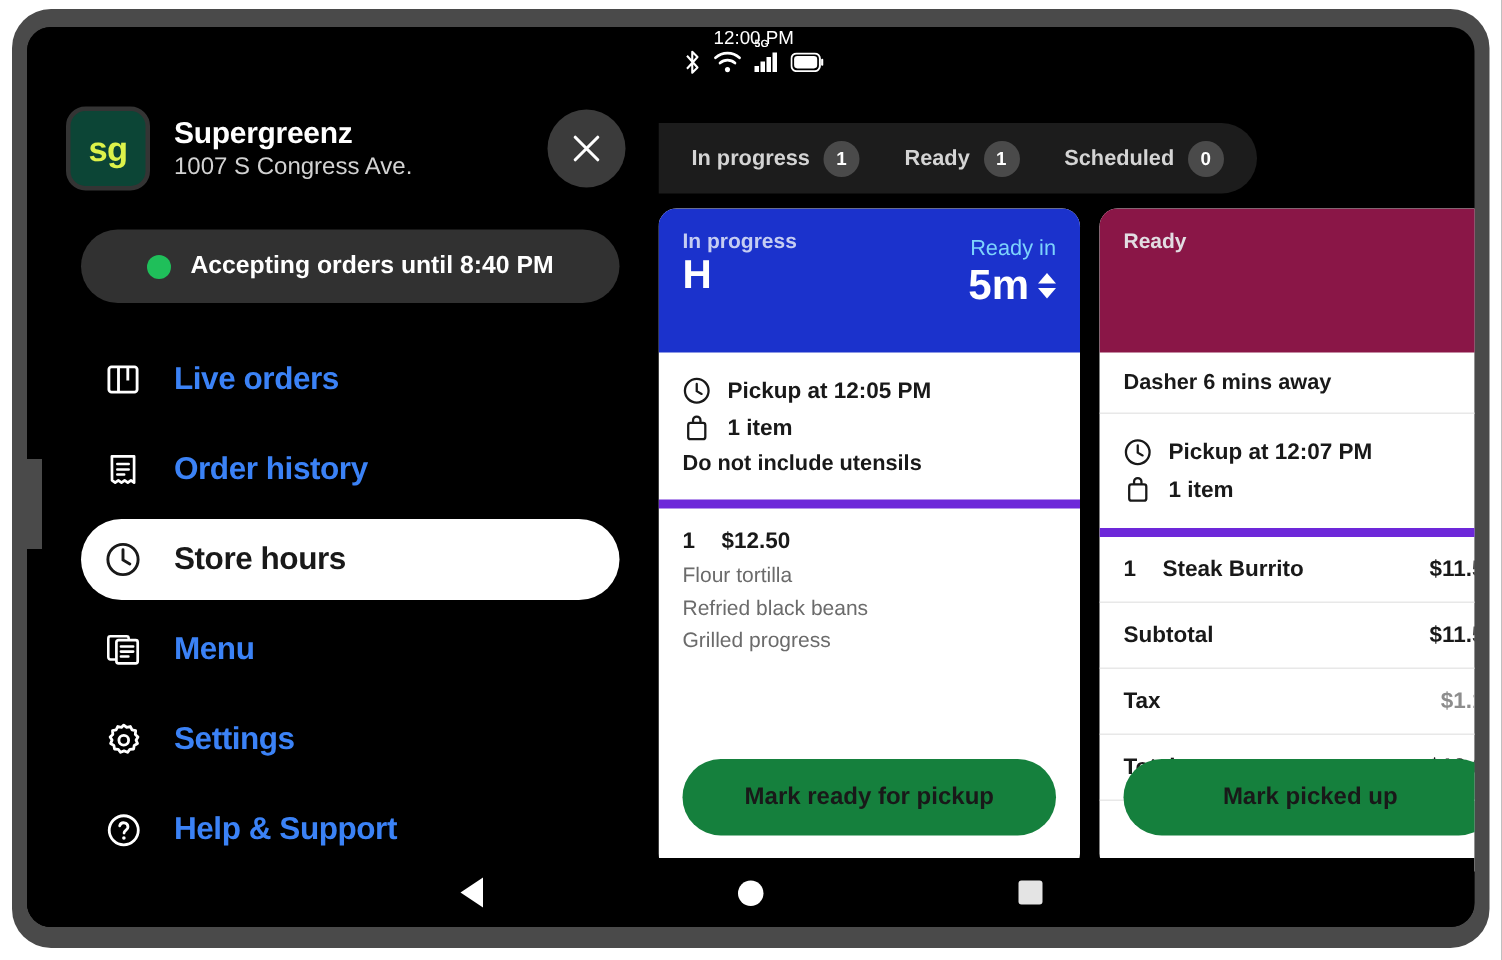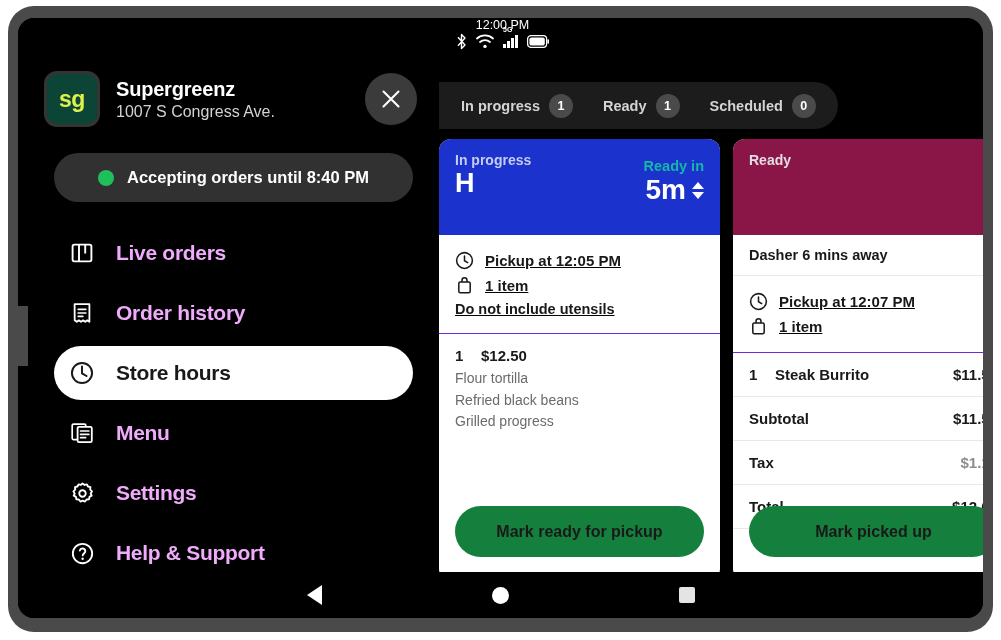--- a/index.html
+++ b/index.html
@@ -113,40 +113,39 @@
   .card-name {
     font-size: 27px; font-weight: bold;
     letter-spacing: -0.3px;
     line-height: 1.1;
   }
   .ready-in-block {
     position: absolute;
     right: 16px; top: 19px;
     text-align: right;
   }
-  .ready-in-label { font-size: 14.5px; font-weight: bold; color: #14b8a6; }
+  .ready-in-label { font-size: 14.5px; font-weight: normal; color: #7dd3fc; }
   .ready-in-value {
     font-size: 28px; font-weight: bold; color: #ffffff;
     display: flex; align-items: center; gap: 6px;
     justify-content: flex-end;
   }
   .stepper-arrows { display: flex; flex-direction: column; gap: 3px; }
   .stepper-arrows i { display: block; width: 0; height: 0; }
   .arr-up   { border-left: 6px solid transparent; border-right: 6px solid transparent; border-bottom: 7px solid #fff; }
   .arr-down { border-left: 6px solid transparent; border-right: 6px solid transparent; border-top: 7px solid #fff; }
 
   .card-sub {
     padding: 12px 16px;
     font-size: 14.5px; font-weight: bold; color: #191919;
     border-bottom: 1px solid #e8e8e8;
   }
   .card-meta {
     padding: 13px 16px 13px 16px;
-    border-bottom: 1px solid #6d28d9;
-    text-decoration: underline;
+    border-bottom: 6px solid #6d28d9;
   }
   .meta-row {
     display: flex; align-items: center; gap: 11px;
     font-size: 15px; font-weight: bold; color: #191919;
     padding: 3px 0;
   }
   .meta-row svg { flex: none; }
   .line-item {
     display: flex; align-items: baseline;
     padding: 13px 16px;
@@ -227,21 +226,21 @@
   #accepting-text { font-size: 16.5px; font-weight: bold; color: #ffffff; }
 
   #nav-list { margin-top: 24px; }
   .nav-item {
     display: flex; align-items: center;
     gap: 20px;
     height: 54px;
     margin: 0 26px 0 36px;
     padding: 0 18px 0 14px;
     border-radius: 28px;
-    color: #f0abfc;
+    color: #3b82f6;
     cursor: pointer;
   }
   .nav-item + .nav-item { margin-top: 6px; }
   .nav-item .nav-label { font-size: 21px; font-weight: bold; letter-spacing: -0.3px; }
   .nav-item.active { background: #ffffff; color: #191919; }
   .nav-icon { width: 28px; height: 28px; flex: none; display: flex; align-items: center; justify-content: center; }
 
   
   #nav-bar {
     position: absolute; left: 0; bottom: 0;

